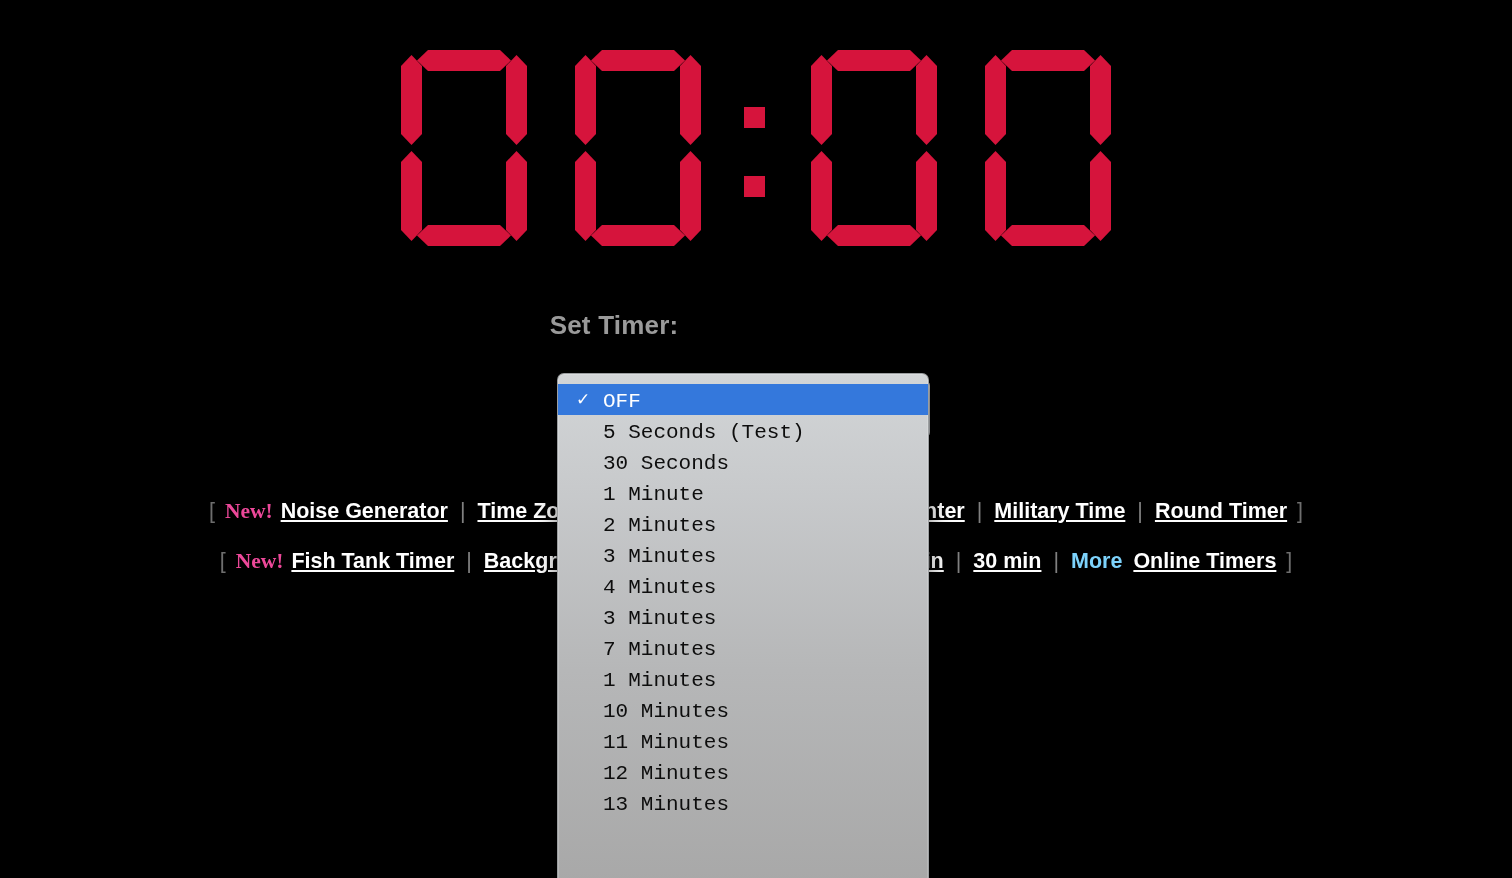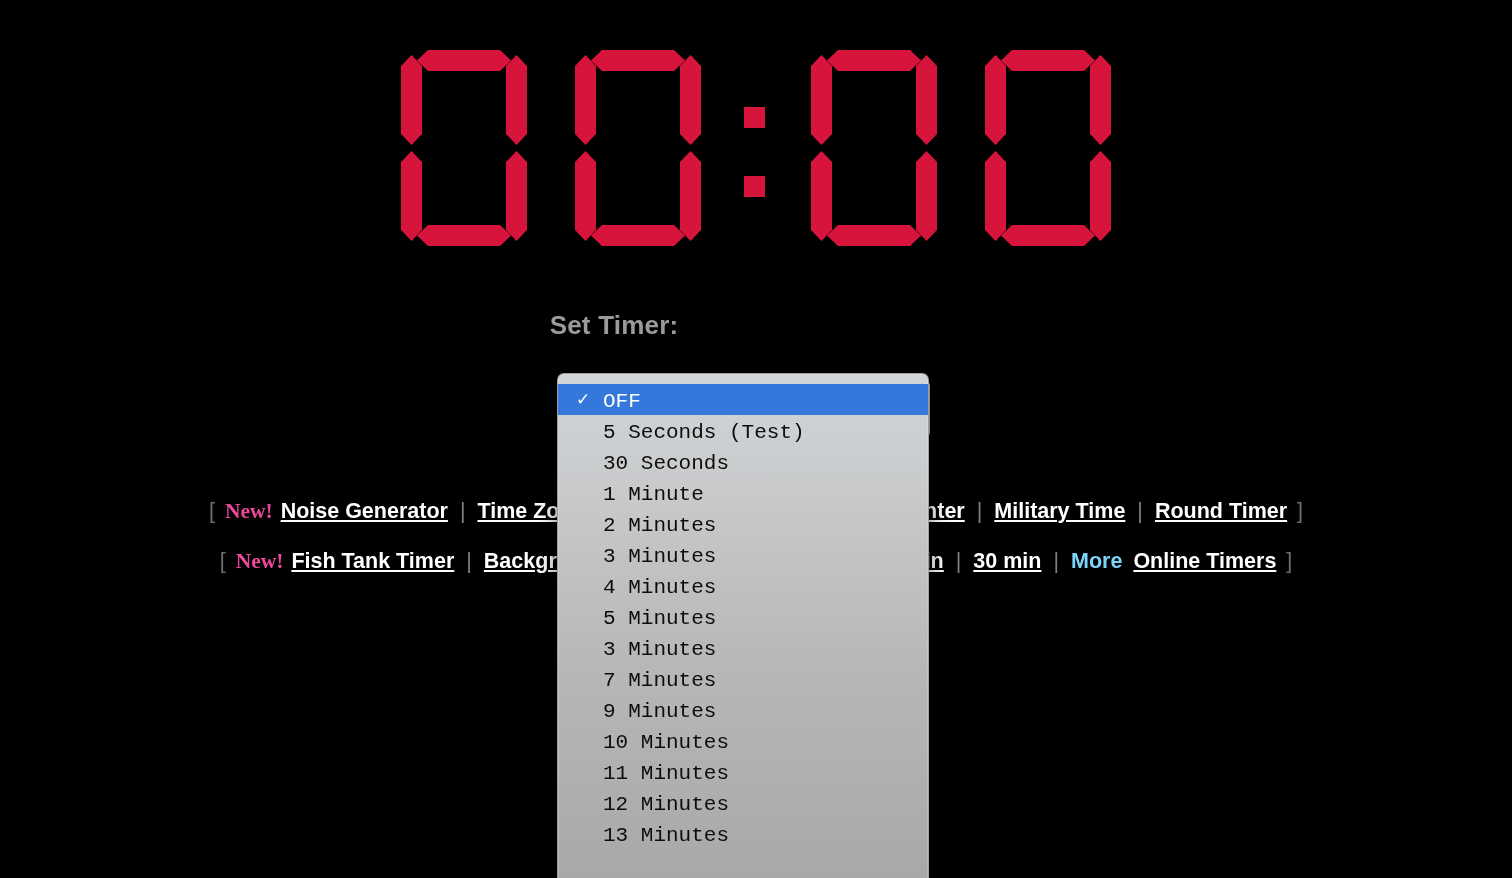--- a/index.html
+++ b/index.html
@@ -299,23 +299,22 @@
   </div>
 
   <div class="popup" id="popup-list">
       <div class="popup-item selected"><span class="check">✓</span><span class="label">OFF</span></div>
       <div class="popup-item"><span class="label">5 Seconds (Test)</span></div>
       <div class="popup-item"><span class="label">30 Seconds</span></div>
       <div class="popup-item"><span class="label">1 Minute</span></div>
       <div class="popup-item"><span class="label">2 Minutes</span></div>
       <div class="popup-item"><span class="label">3 Minutes</span></div>
       <div class="popup-item"><span class="label">4 Minutes</span></div>
-      <div class="popup-item"><span class="label">5 Minutes</span></div>
       <div class="popup-item"><span class="label">3 Minutes</span></div>
       <div class="popup-item"><span class="label">7 Minutes</span></div>
-      <div class="popup-item"><span class="label">9 Minutes</span></div>
+      <div class="popup-item"><span class="label">1 Minutes</span></div>
       <div class="popup-item"><span class="label">10 Minutes</span></div>
       <div class="popup-item"><span class="label">11 Minutes</span></div>
       <div class="popup-item"><span class="label">12 Minutes</span></div>
       <div class="popup-item"><span class="label">13 Minutes</span></div>
     </div>
 
 </div>
 
 </body></html>

